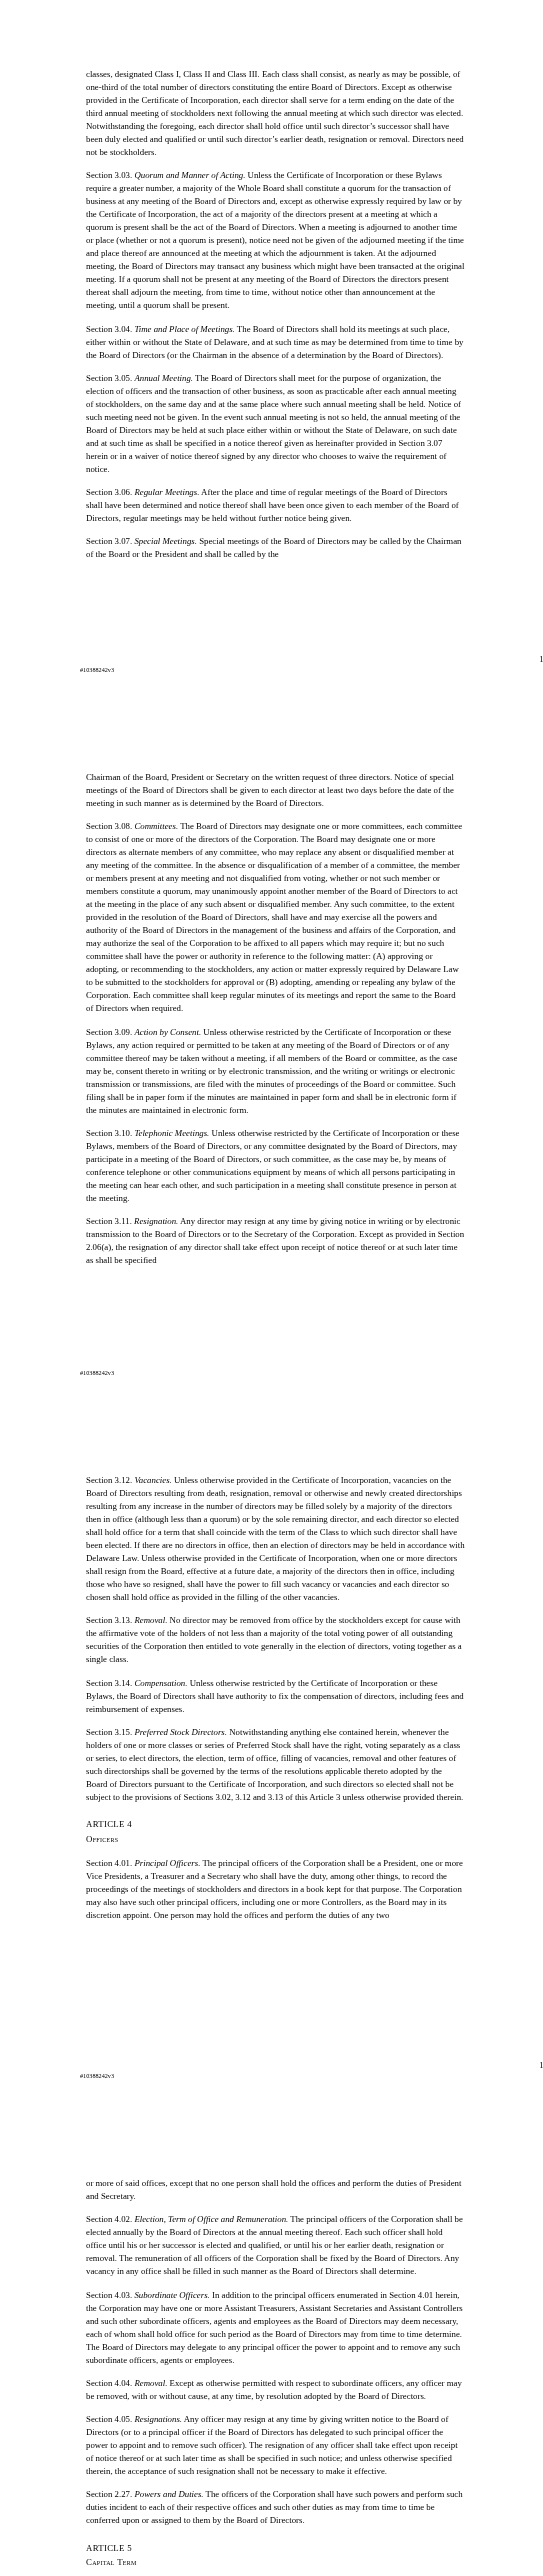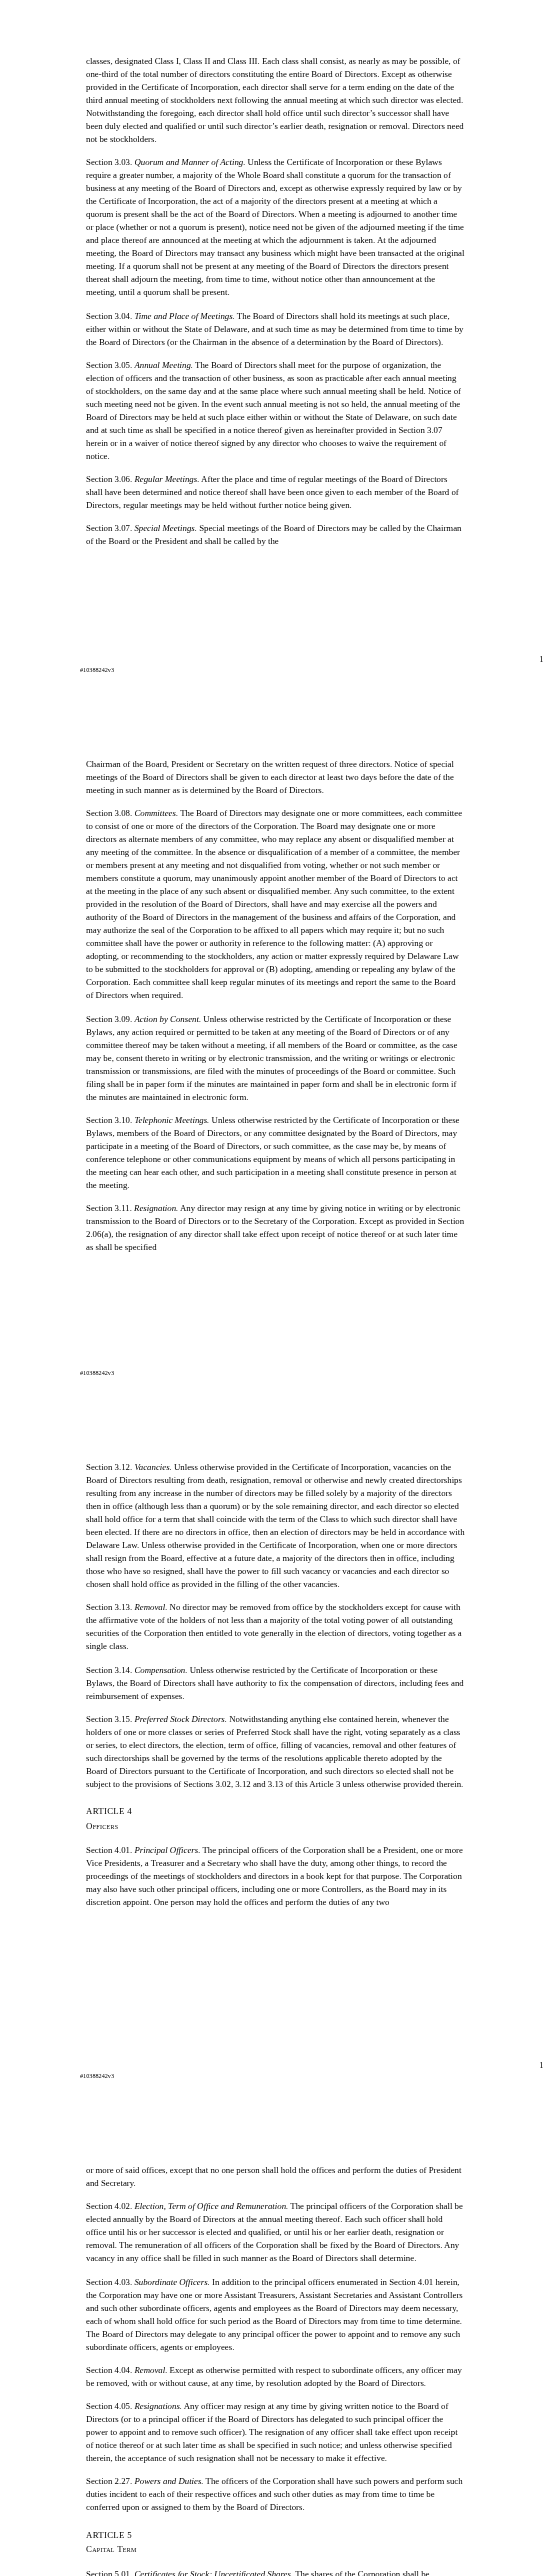--- a/index.html
+++ b/index.html
@@ -18,21 +18,21 @@
   .page {
     position: relative;
     width: 544px;
     height: 703px;
     background: #ffffff;
     overflow: hidden;
   }
   .content {
     position: absolute;
     left: 86px;
-    top: 55px;
+    top: 68px;
     width: 379px;
   }
   .para {
     margin: 0 0 10.3px 0;
     font-size: 8.8px;
     line-height: 13px;
     text-align: left;
   }
   .sec-label { font-style: normal; }
   .sec-title { font-style: italic; }

